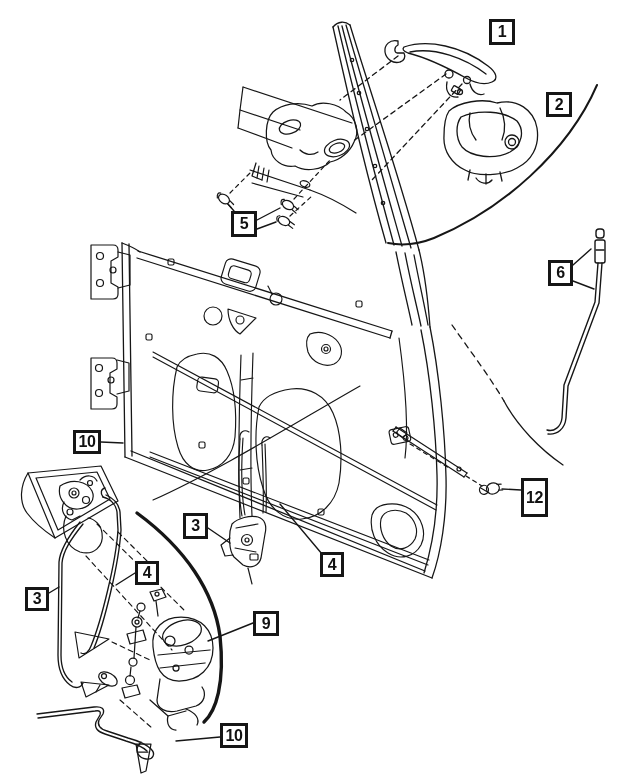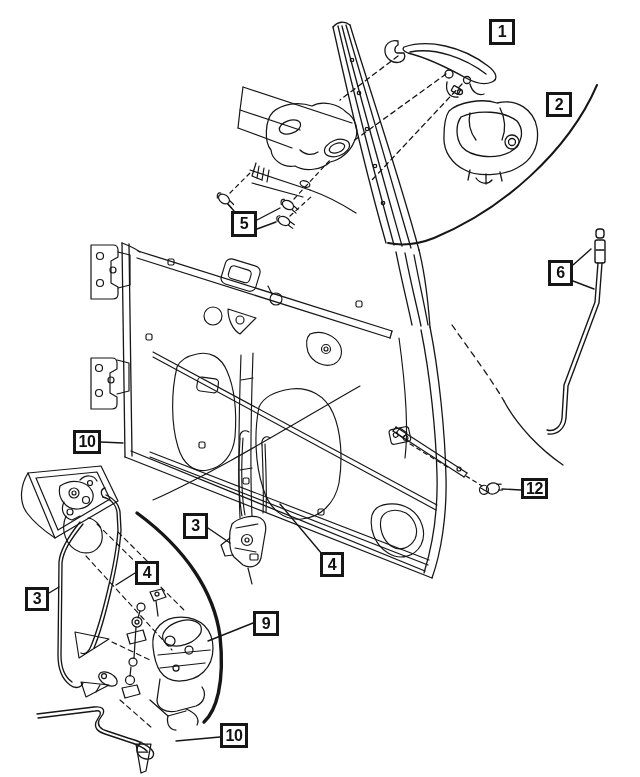--- a/index.html
+++ b/index.html
@@ -325,15 +325,15 @@
 <div class="callout" style="left: 489px; top: 19px; width: 26px; height: 26px; border-color: rgb(22, 22, 22);">1</div>
     <div class="callout" style="left: 546px; top: 92px; width: 26px; height: 25px; border-color: rgb(22, 22, 22);">2</div>
     <div class="callout" style="left: 231px; top: 211px; width: 26px; height: 26px; border-color: rgb(22, 22, 22);">5</div>
     <div class="callout" style="left: 548px; top: 260px; width: 25px; height: 26px; border-color: rgb(22, 22, 22);">6</div>
     <div class="callout" style="left: 73px; top: 430px; width: 28px; height: 24px; border-color: rgb(22, 22, 22);">10</div>
     <div class="callout" style="left: 183px; top: 513px; width: 25px; height: 26px; border-color: rgb(22, 22, 22);">3</div>
     <div class="callout" style="left: 135px; top: 561px; width: 24px; height: 24px; border-color: rgb(22, 22, 22);">4</div>
     <div class="callout" style="left: 25px; top: 587px; width: 24px; height: 24px; border-color: rgb(22, 22, 22);">3</div>
     <div class="callout" style="left: 253px; top: 611px; width: 26px; height: 25px; border-color: rgb(22, 22, 22);">9</div>
     <div class="callout" style="left: 320px; top: 552px; width: 24px; height: 25px; border-color: rgb(22, 22, 22);">4</div>
-    <div class="callout" style="left: 521px; top: 478px; width: 27px; height: 21px; border-color: rgb(22, 22, 22);">12</div>
+    <div class="callout" style="left: 521px; top: 478px; width: 27px; height: 39px; border-color: rgb(22, 22, 22);">12</div>
     <div class="callout" style="left: 220px; top: 723px; width: 28px; height: 25px; border-color: rgb(22, 22, 22);">10</div>
   </div>
 
 </body></html>

